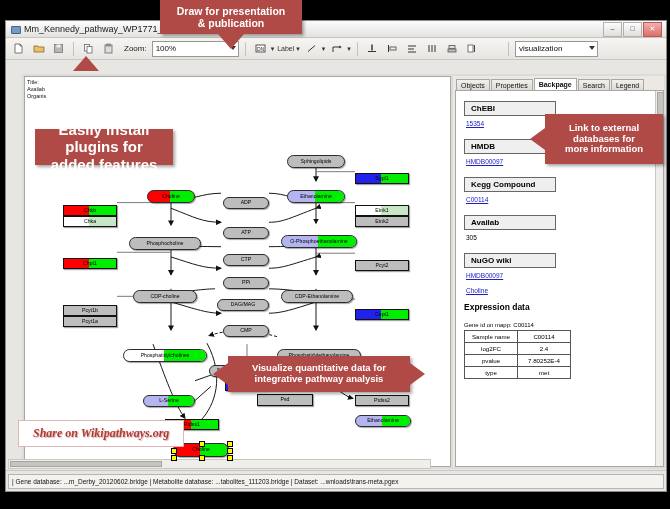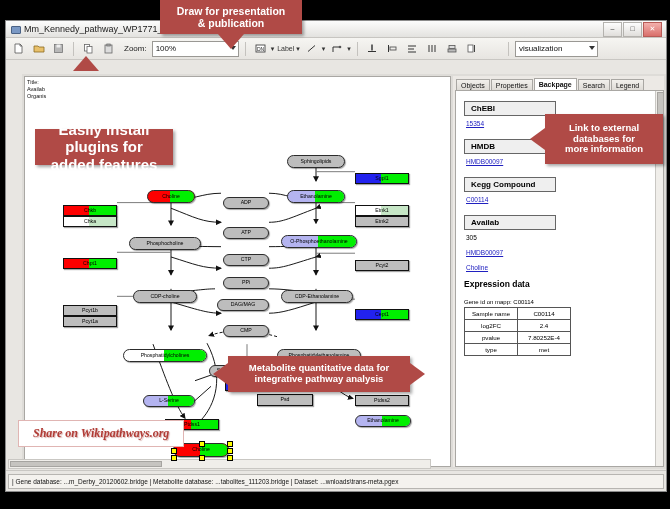--- a/index.html
+++ b/index.html
@@ -448,21 +448,21 @@
             <div class="tab active">Backpage</div>
             <div class="tab">Search</div>
             <div class="tab">Legend</div>
           </div>
         <div class="panel">
           <div id="dblist">
               <div><div class="dbhead">ChEBI</div><span class="dblink">15354</span></div>
               <div><div class="dbhead">HMDB</div><span class="dblink">HMDB00097</span></div>
               <div><div class="dbhead">Kegg Compound</div><span class="dblink">C00114</span></div>
               <div><div class="dbhead">Availab</div><span class="dbplain">305</span></div>
-              <div><span class="dblink">HMDB00097</span></div>
+              <div><div class="dbhead">NuGO wiki</div><span class="dblink">HMDB00097</span></div>
               <div><span class="dblink">Choline</span></div>
             </div>
           <div class="exprhead">Expression data</div>
           <div class="geneid">Gene id on mapp: C00114</div>
           <table class="expr">
             <tbody id="exprbody">
                 <tr>
                   <td>Sample name</td>
                   <td>C00114</td>
                 </tr>
@@ -502,19 +502,19 @@
 
   <div class="callout" style="left:35px;top:86px;width:138px;height:36px;font-size:15px;white-space:pre-line;margin-top:43px;">Easily install plugins for
 added features</div>
   <div class="cal-arrow-up" style="left:73px;top:56px;"></div>
 
   <div class="callout" style="left:545px;top:114px;width:118px;height:50px;font-size:9.5px;white-space:pre-line;">Link  to external
 databases  for
 more information</div>
   <div class="cal-arrow-left" style="left:530px;top:128px;"></div>
 
-  <div class="callout" style="left:228px;top:356px;width:182px;height:36px;font-size:9.5px;white-space:pre-line;">Metabolite quantitative data  for
+  <div class="callout" style="left:228px;top:356px;width:182px;height:36px;font-size:9.5px;white-space:pre-line;">Visualize quantitative data  for
 integrative pathway analysis</div>
   <div class="cal-arrow-left" style="left:213px;top:363px;"></div>
   <div class="cal-arrow-right" style="left:410px;top:363px;"></div>
 
   <div class="share-box" style="left:18px;top:420px;font-size:12px;">Share on Wikipathways.org</div>
 </div>
 
 </body></html>

